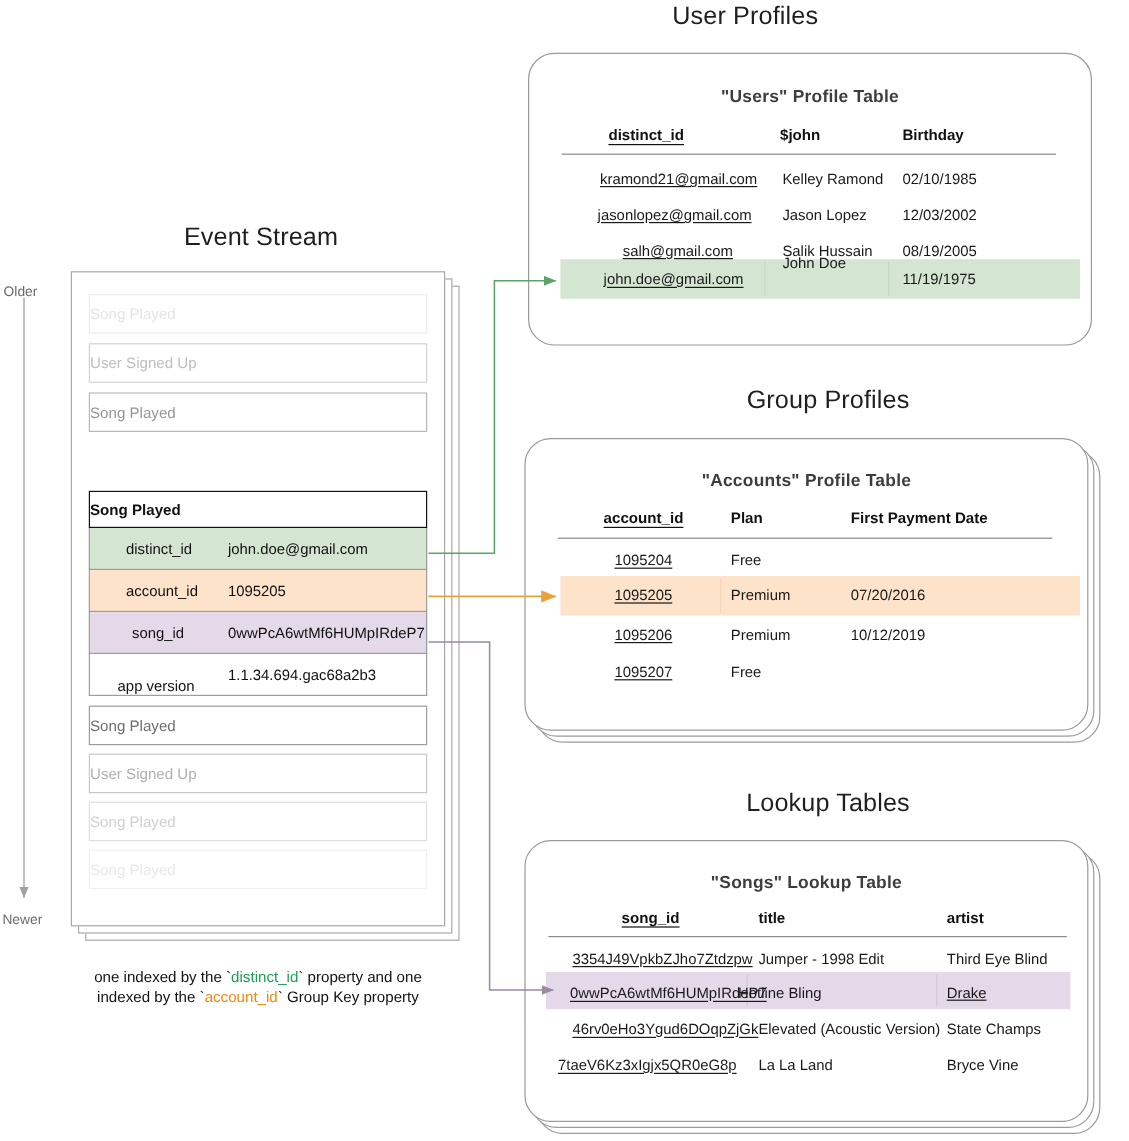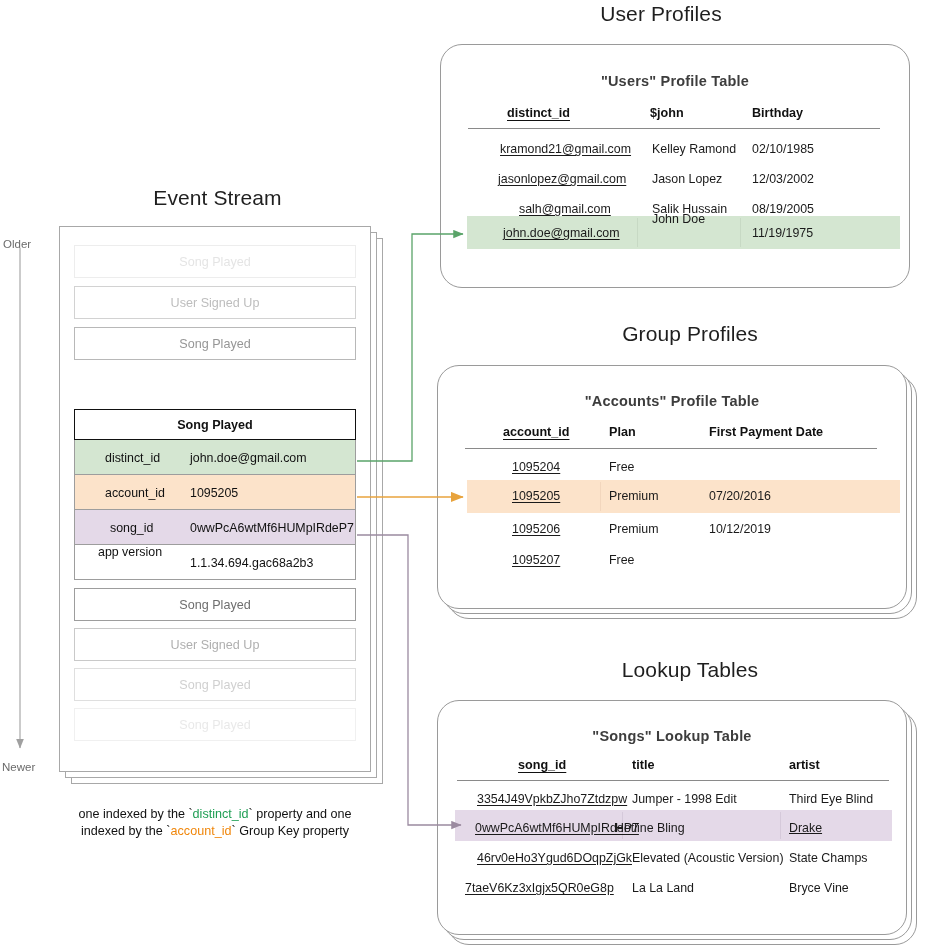--- a/index.html
+++ b/index.html
@@ -43,21 +43,21 @@
   .cell{
     position:absolute;font-size:12.4px;color:#1a1a1a;white-space:nowrap;
   }
   .cell.u{text-decoration:underline;text-underline-offset:2px;}
   .colsep{position:absolute;width:1px;background:#e6ddea;}
 
   
   .es-layer{position:absolute;border:1.5px solid #a8a8a8;background:#fff;box-sizing:border-box;}
   .ev{
     position:absolute;box-sizing:border-box;border:1px solid #9d9d9d;background:#fff;
-    display:flex;align-items:center;justify-content:center;
+    display:flex;align-items:center;
     font-size:12.6px;color:#6e6e6e;
   }
   .ev.sel{border:1.7px solid #111;color:#111;font-weight:bold;}
   .prop{
     position:absolute;box-sizing:border-box;border:1px solid #9d9d9d;border-top:none;
     font-size:12.4px;color:#111;
   }
   .prop .k{position:absolute;white-space:nowrap;}
   .prop .v{position:absolute;white-space:nowrap;}
 
@@ -69,21 +69,21 @@
     position:absolute;text-align:center;font-size:12.6px;line-height:17px;color:#111;
   }
   .cap-green{color:#1e9e53;}
   .cap-orange{color:#f0860a;}
 
   svg.overlay{position:absolute;left:0;top:0;pointer-events:none;}
 </style>
 </head>
 <body>
 
-<div class="section-title" style="left:0;top:2px;width:802px;text-align:center;padding-left:40px;">
+<div class="section-title" style="left:0;top:2px;width:802px;text-align:center;">
   <span style="display:inline-block;margin-left:440px;">User Profiles</span>
 </div>
 <div class="section-title" style="left:440px;top:322px;width:500px;text-align:center;">Group Profiles</div>
 <div class="section-title" style="left:440px;top:658px;width:500px;text-align:center;">Lookup Tables</div>
 <div class="section-title" style="left:55px;top:186px;width:325px;text-align:center;">Event Stream</div>
 
 <div class="card-stack" style="left:440px;top:44px;width:470px;height:244px;">
   <div class="card-face" style="width:470px;height:244px;"></div>
 
   <div class="tbl-title" style="top:29px;">"Users" Profile Table</div>
@@ -204,21 +204,21 @@
   </div>
   <div class="prop" style="left:15px;top:249px;width:282px;height:35px;background:#fce3ca;">
     <span class="k" style="left:30px;top:11px;">account_id</span>
     <span class="v" style="left:115px;top:11px;">1095205</span>
   </div>
   <div class="prop" style="left:15px;top:284px;width:282px;height:35px;background:#e4d9e8;">
     <span class="k" style="left:35px;top:11px;">song_id</span>
     <span class="v" style="left:115px;top:11px;">0wwPcA6wtMf6HUMpIRdeP7</span>
   </div>
   <div class="prop" style="left:15px;top:319px;width:282px;height:35px;background:#ffffff;">
-    <span class="k" style="left:23px;top:0;">app version</span>
+    <span class="k" style="left:23px;top:20px;">app version</span>
     <span class="v" style="left:115px;top:11px;">1.1.34.694.gac68a2b3</span>
   </div>
 
   <div class="ev" style="left:15px;top:362px;width:282px;height:33px;opacity:1;">
     <span>Song Played</span>
   </div>
   <div class="ev" style="left:15px;top:402px;width:282px;height:33px;opacity:.55;">
     <span>User Signed Up</span>
   </div>
   <div class="ev" style="left:15px;top:442px;width:282px;height:33px;opacity:.32;">

